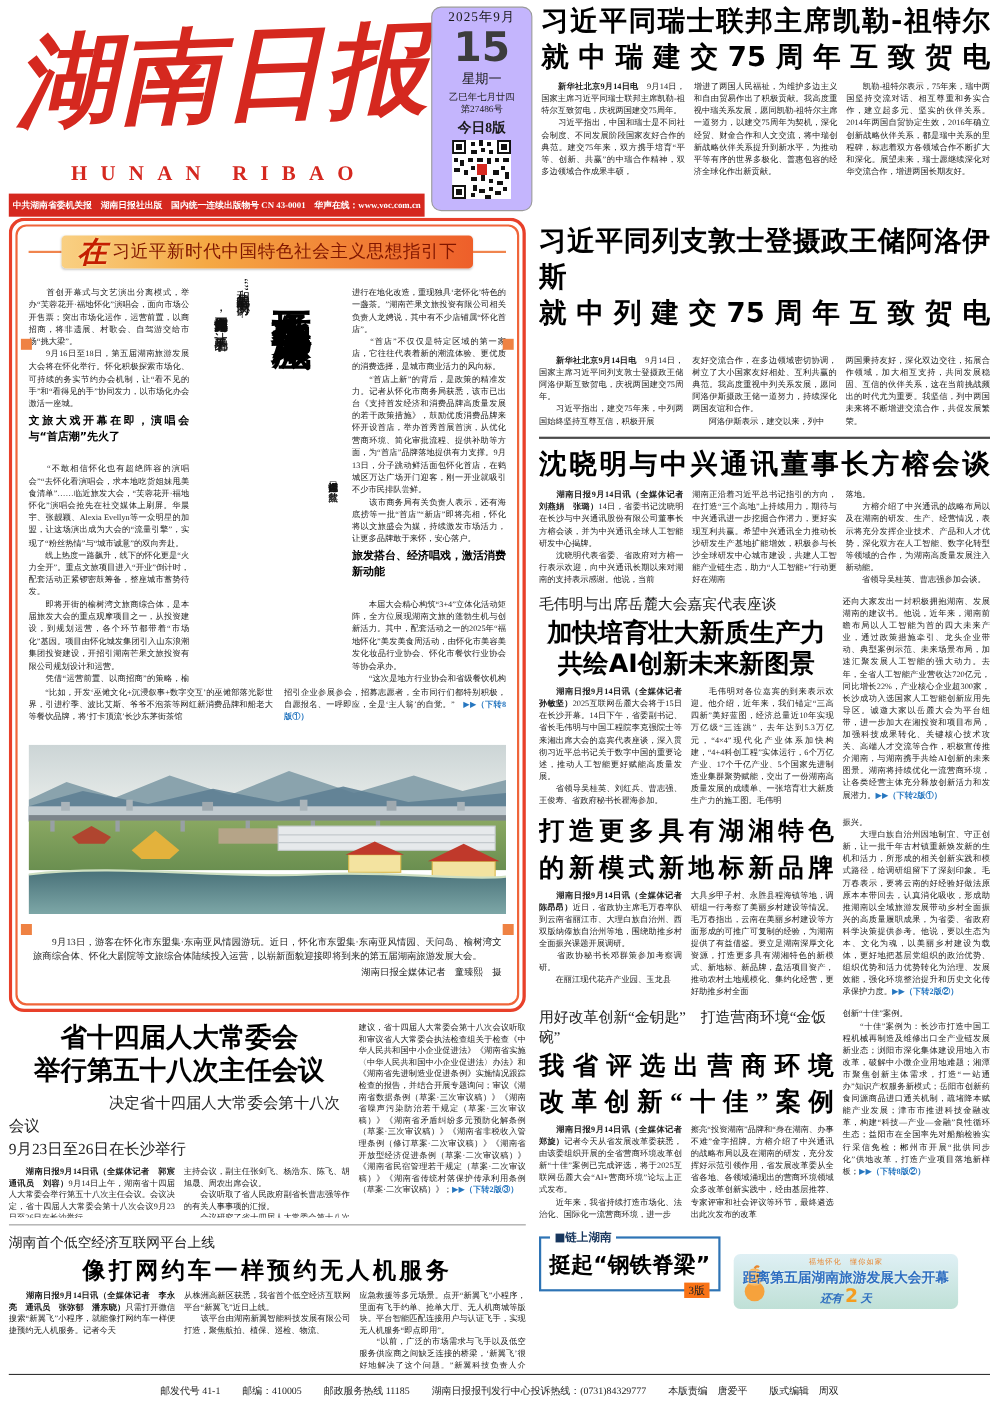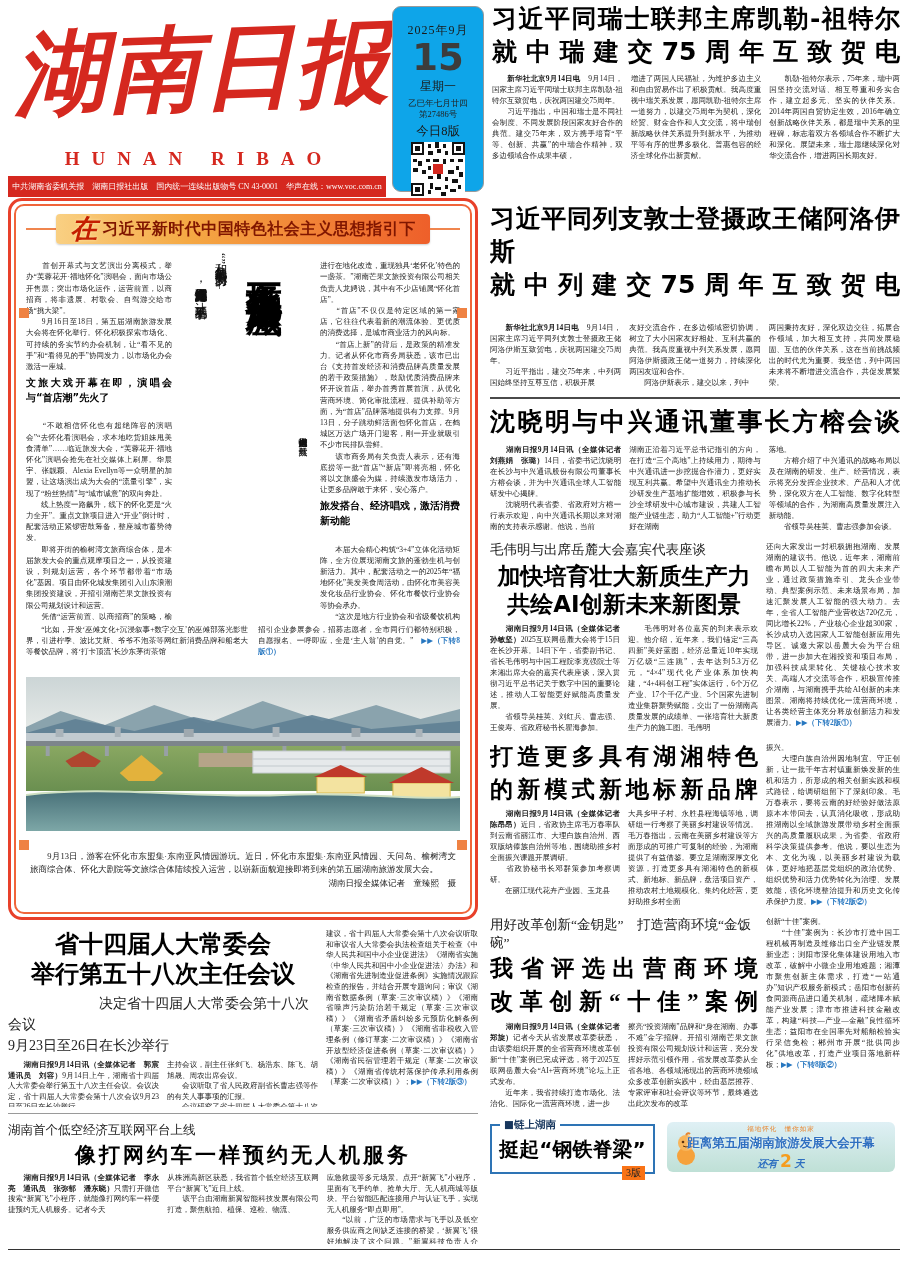--- a/index.html
+++ b/index.html
@@ -8,28 +8,28 @@
   .page{width:908px;height:1278px;padding:0 8px;position:relative}
   .sans{font-family:"DejaVu Sans","Liberation Sans",sans-serif}
   
   .header{position:relative;height:198px}
   .callig{position:absolute;left:6px;top:6px;width:370px;text-align:center;color:#d5281f;
           font-family:"DejaVu Serif",serif;font-weight:bold;font-style:italic;font-size:92px;
           line-height:1.35;letter-spacing:2px;transform:rotate(-2deg);white-space:nowrap}
   .pinyin{position:absolute;left:6px;top:148px;width:370px;text-align:center;color:#d5281f;
           font-weight:bold;font-size:19px;letter-spacing:12px}
   .infobar{position:absolute;left:0;top:176px;width:378px;height:21px;background:#d5281f;color:#fff;
-           font-size:8px;font-weight:normal;display:flex;align-items:center;justify-content:center;white-space:nowrap;overflow:hidden}
+           font-size:8px;font-weight:bold;display:flex;align-items:center;justify-content:center;white-space:nowrap;overflow:hidden}
   .datebox{position:absolute;left:384px;top:6px;width:92px;height:186px;border:1px solid #9a9a9a;
-           border-radius:9px;text-align:center;padding-top:15px;background:#0ea5e9}
+           border-radius:9px;text-align:center;padding-top:0;background:#c4b5fd}
   .db-ym{font-size:12px;letter-spacing:1px}
   .db-day{font-size:37px;font-weight:bold;color:#3c3c3c;line-height:1.05;font-family:"DejaVu Sans",sans-serif}
   .db-week{font-size:12px;margin-bottom:3px}
   .db-lunar,.db-issue{font-size:8.5px;color:#222;line-height:1.35}
-  .db-pages{font-size:12.5px;font-weight:normal;margin:2px 0 2px}
+  .db-pages{font-size:12.5px;font-weight:bold;margin:2px 0 2px}
   .qr{width:54px;height:54px;margin:0 auto;display:block}
   .head-right{position:absolute;left:484px;top:2px;width:408px}
   
   .jtitle{font-weight:bold;text-align:justify;text-align-last:justify;color:#000}
   .ctitle{font-weight:bold;text-align:center;color:#000;white-space:pre-line}
   .kicker{color:#222}
   .cols{display:flex;gap:8px}
   .tcol{flex:1;font-size:7.5px;line-height:11px;text-align:justify;white-space:pre-line;color:#1c1c1c;overflow:hidden}
   .dl{font-weight:bold}
   .jump{color:#2777c0;font-weight:bold}
@@ -52,21 +52,21 @@
   .col-right{width:410px;overflow:hidden;padding-top:4px}
   
   .feature{border:3px solid #e8402a;border-radius:14px;padding:3px;position:relative;background:#fff}
   .feature-in{border:2px solid #f0653a;border-radius:10px;padding:6px 10px 8px;position:relative;overflow:hidden}
   .banner-row{display:flex;align-items:center;margin:2px 0 5px}
   .banner-line{flex:1;height:2px;background:#f0854e}
   .banner{height:30px;display:flex;align-items:center;padding:0 14px;border-radius:4px;
           background:linear-gradient(90deg,#f9d083,#f5a944 35%,#ee5f2a);box-shadow:0 1px 2px rgba(0,0,0,.2)}
   .banner-zai{font-size:27px;font-weight:bold;font-style:italic;color:#c41e00;margin-right:5px;
               font-family:"DejaVu Serif",serif;text-shadow:0 0 3px #ffe9ab}
-  .banner-txt{font-size:16px;font-weight:bold;color:#801600;letter-spacing:.5px}
+  .banner-txt{font-size:16px;font-weight:normal;color:#801600;letter-spacing:.5px}
   .corner{position:absolute;width:10px;height:10px;background:#ef8243}
   .f-main{display:flex;gap:8px;height:372px;overflow:hidden}
   .f-col{font-size:7.5px;line-height:11.2px;text-align:justify;white-space:pre-line;color:#1c1c1c;overflow:hidden}
   .f-left{width:146px}
   .f-right{width:140px}
   .f-sub{font-weight:bold;font-size:10px;line-height:1.45;margin:4px 0;white-space:normal;color:#000;font-family:"DejaVu Sans",sans-serif}
   .v-wrap{flex:1;writing-mode:vertical-rl;height:100%;padding-top:4px}
   .v-byline{font-size:9px;padding-top:178px;margin:0 3px 0 6px;color:#111}
   .v-title{font-size:36px;font-weight:bold;letter-spacing:2px;color:#000;margin:0 8px;
            font-family:"DejaVu Sans","Liberation Sans",sans-serif}
@@ -87,21 +87,21 @@
   .s-col{font-size:7.5px;line-height:10.6px;text-align:justify;white-space:pre-line;color:#1c1c1c;overflow:hidden}
   .drone{margin-top:4px;height:140px;overflow:hidden}
   .drone-t{font-size:21px;letter-spacing:3px;text-align:center;font-weight:bold;color:#000;margin:2px 0 4px}
   .k12{font-size:12.5px;margin-top:2px}
   
   .br-row{display:flex;gap:12px;margin-top:6px;align-items:flex-start}
   .chain-box{position:relative;width:165px;height:50px;border:2px solid #2e74b5;margin-top:6px}
   .chain-tag{position:absolute;top:-8px;left:8px;background:#fff;padding:0 4px;font-size:10.5px;font-weight:bold;color:#17365d;font-family:"DejaVu Sans",sans-serif}
   .chain-title{text-align:center;font-size:20px;font-weight:bold;color:#000;margin-top:10px;font-family:"DejaVu Sans",sans-serif}
   .chain-page{position:absolute;bottom:-8px;right:8px;background:#f97316;padding:0 4px;font-size:10px;color:#222}
-  .ad{position:relative;width:228px;height:50px;border-radius:6px;overflow:hidden;margin-top:4px;
+  .ad{position:relative;width:204px;height:50px;border-radius:6px;overflow:hidden;margin-top:22px;
       background:linear-gradient(180deg,#dff0f5,#bfe0d6)}
   .ad-slogan{position:absolute;top:3px;left:0;width:100%;text-align:center;font-size:6.5px;color:#e8862f;letter-spacing:1px}
   .ad-line1{position:absolute;top:13px;left:0;width:100%;text-align:center;font-size:12.5px;font-weight:bold;color:#2e6fc0;
             font-family:"DejaVu Sans",sans-serif;text-shadow:0 0 2px #fff}
   .ad-count{position:absolute;top:29px;left:0;width:100%;text-align:center;font-size:10px;font-style:italic;color:#2e6fc0;font-weight:bold}
   .ad-num{font-size:17px;color:#f59d1e;font-style:normal;font-family:"DejaVu Sans",sans-serif}
   .mascot{position:absolute;left:6px;top:10px}
   
   .footline{border-top:1.5px solid #333;margin-top:5px}
   .footer{display:flex;justify-content:center;gap:20px;font-size:9px;color:#222;padding-top:8px;white-space:nowrap}
@@ -381,21 +381,21 @@
       </div>
 
       <div class="rblock split">
         <div class="left">
           <div class="kicker k14">用好改革创新“金钥匙”　打造营商环境“金饭碗”</div>
           <div class="jtitle jt23 serif-t">我省评选出营商环境</div>
           <div class="jtitle jt23 serif-t">改革创新“十佳”案例</div>
           <div class="cols">
             <div class="tcol"><span class="dl">　　湖南日报9月14日讯（全媒体记者　郑旋）</span><span>记者今天从省发展改革委获悉，由该委组织开展的全省营商环境改革创新“十佳”案例已完成评选，将于2025互联网岳麓大会“AI+营商环境”论坛上正式发布。
 　　近年来，我省持续打造市场化、法治化、国际化一流营商环境，进一步</span></div>
-            <div class="tcol">擦亮“投资湖南”品牌和“身在湖南、办事不难”金字招牌。开招引湖南芒果文旅投资有限公司规划设计和运营，充分发挥好示范引领作用，省发展改革委从全省各地、各领域涌现出的营商环境领域众多改革创新实践中，经由基层推荐、专家评审和社会评议等环节，最终遴选出此次发布的改革</div>
+            <div class="tcol">擦亮“投资湖南”品牌和“身在湖南、办事不难”金字招牌。方榕介绍了中兴通讯的战略布局以及在湖南的研发，充分发挥好示范引领作用，省发展改革委从全省各地、各领域涌现出的营商环境领域众多改革创新实践中，经由基层推荐、专家评审和社会评议等环节，最终遴选出此次发布的改革</div>
           </div>
         </div>
         <div class="tcol side"><span>创新“十佳”案例。
 　　“十佳”案例为：长沙市打造中国工程机械再制造及维修出口全产业链发展新业态；浏阳市深化集体建设用地入市改革，破解中小微企业用地难题；湘潭市聚焦创新主体需求，打造“一站通办”知识产权服务新模式；岳阳市创新药食同源商品进口通关机制，疏堵降本赋能产业发展；津市市推进科技金融改革，构建“科技—产业—金融”良性循环生态；益阳市在全国率先对船舶检验实行采信免检；郴州市开展“批供同步化”供地改革，打造产业项目落地新样板；</span><span class="jump">▶▶（下转8版②）</span></div>
       </div>
 
       <div class="br-row">
         <div class="chain-box">
           <span class="chain-tag">■链上湖南</span>
           <div class="chain-title">挺起“钢铁脊梁”</div>
@@ -417,14 +417,22 @@
             <span class="ad-num">2</span>
             <span>天</span>
           </div>
         </div>
       </div>
 
     </div>
   </div>
 
   <div class="footline"></div>
+  <div class="footer">
+    <span>邮发代号 41-1</span>
+    <span>邮编：410005</span>
+    <span>邮政服务热线 11185</span>
+    <span>湖南日报报刊发行中心投诉热线：(0731)84329777</span>
+    <span>本版责编　唐爱平</span>
+    <span>版式编辑　周双</span>
+  </div>
 
 </div>
 
 </body></html>

